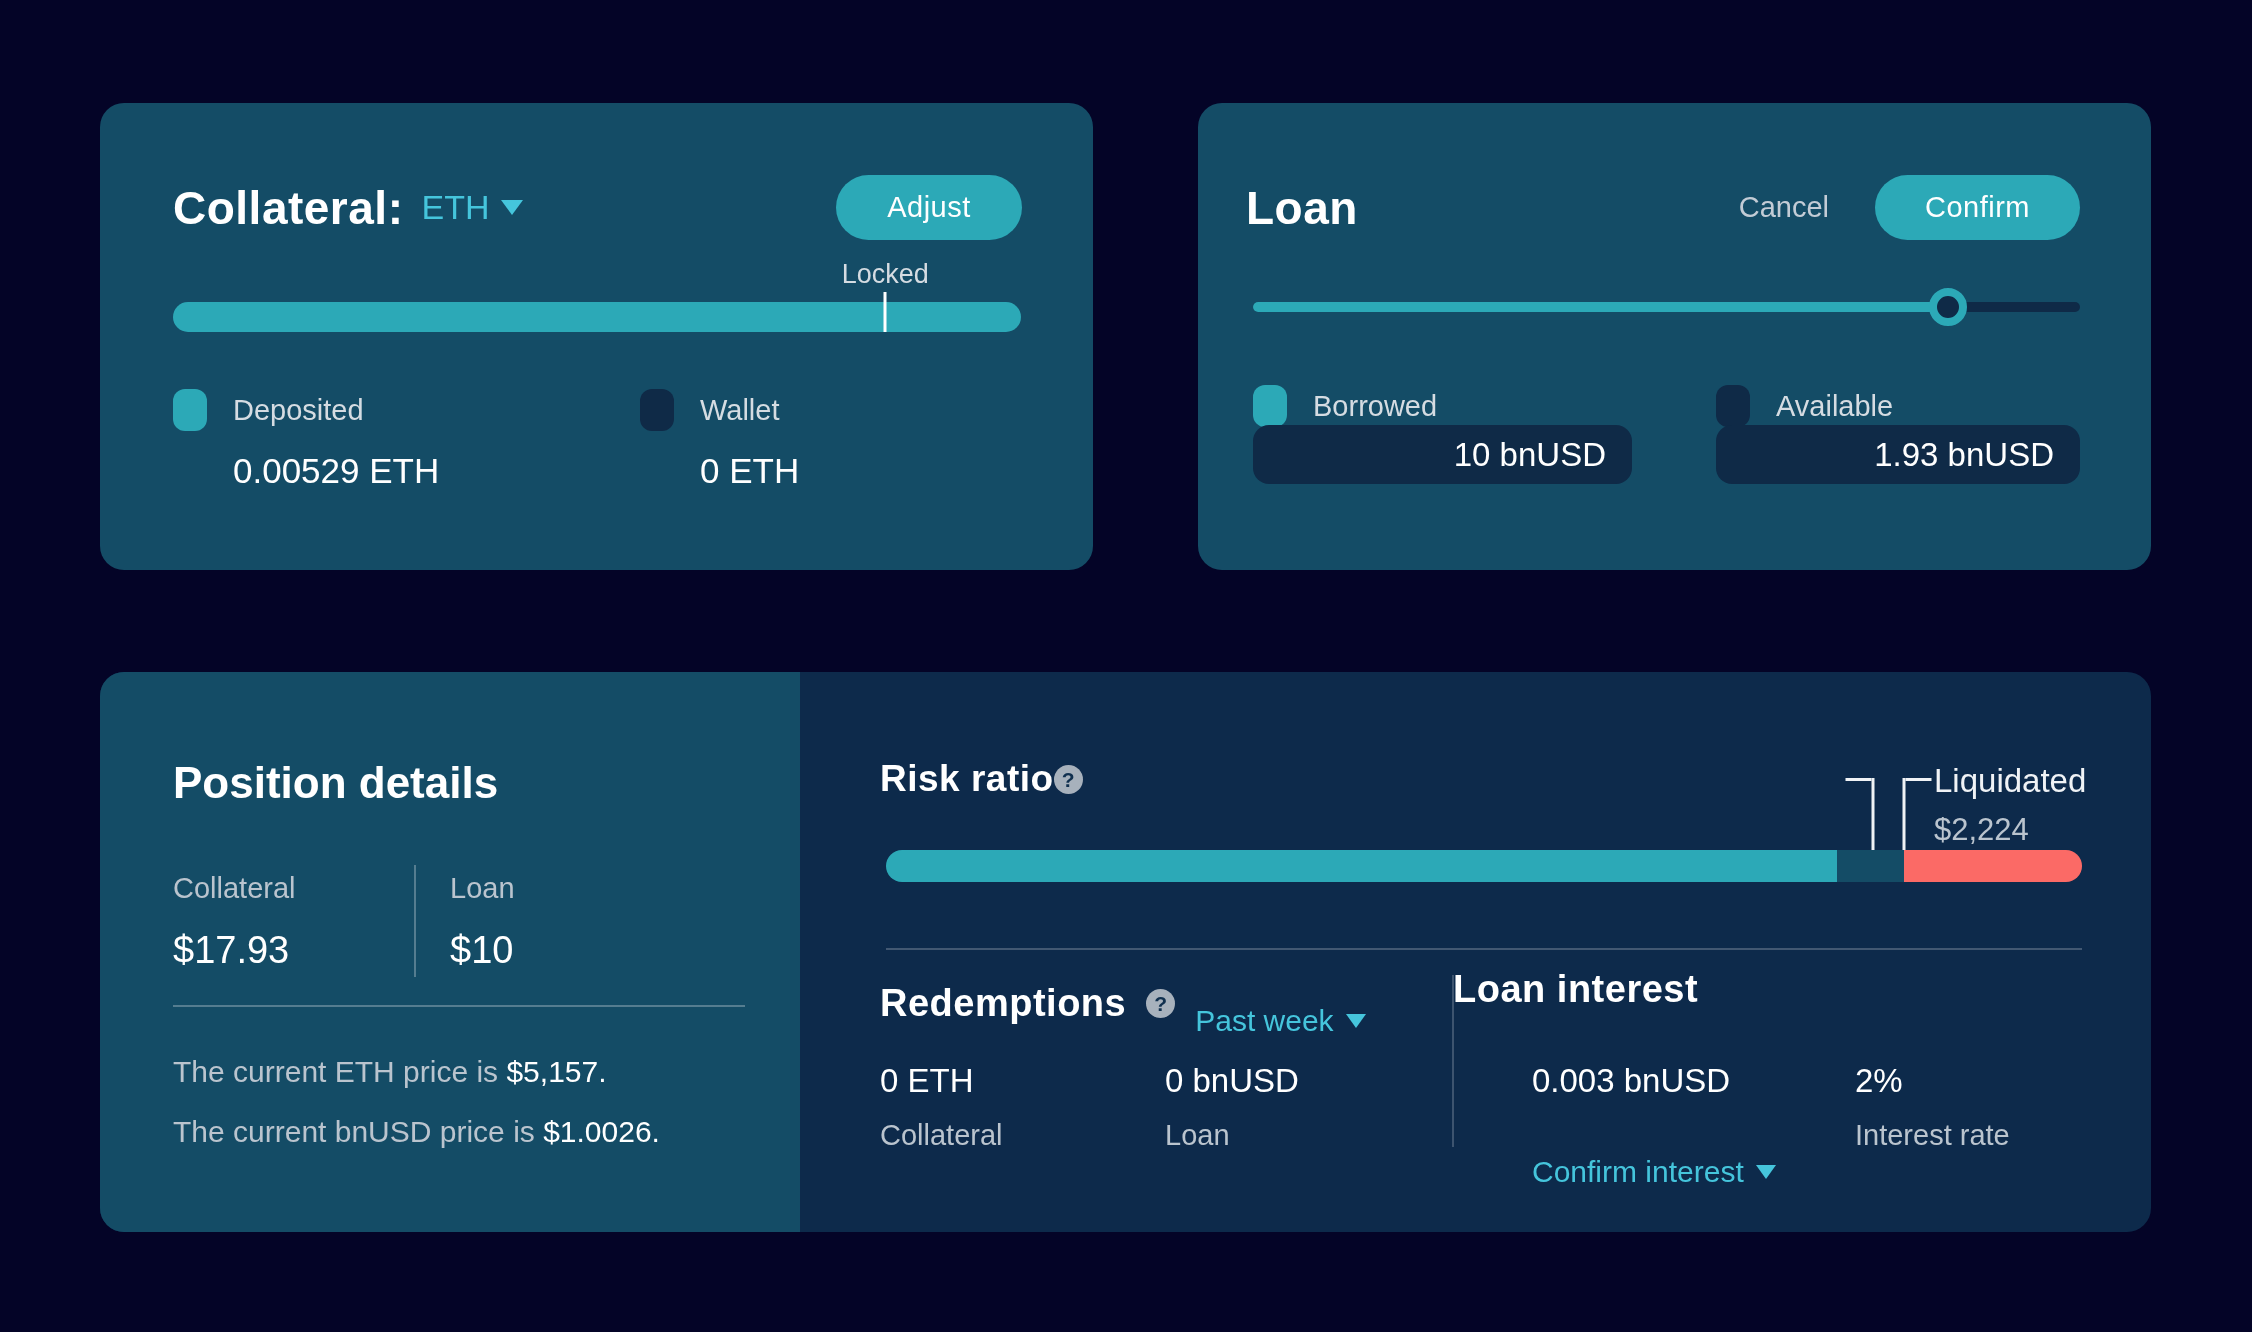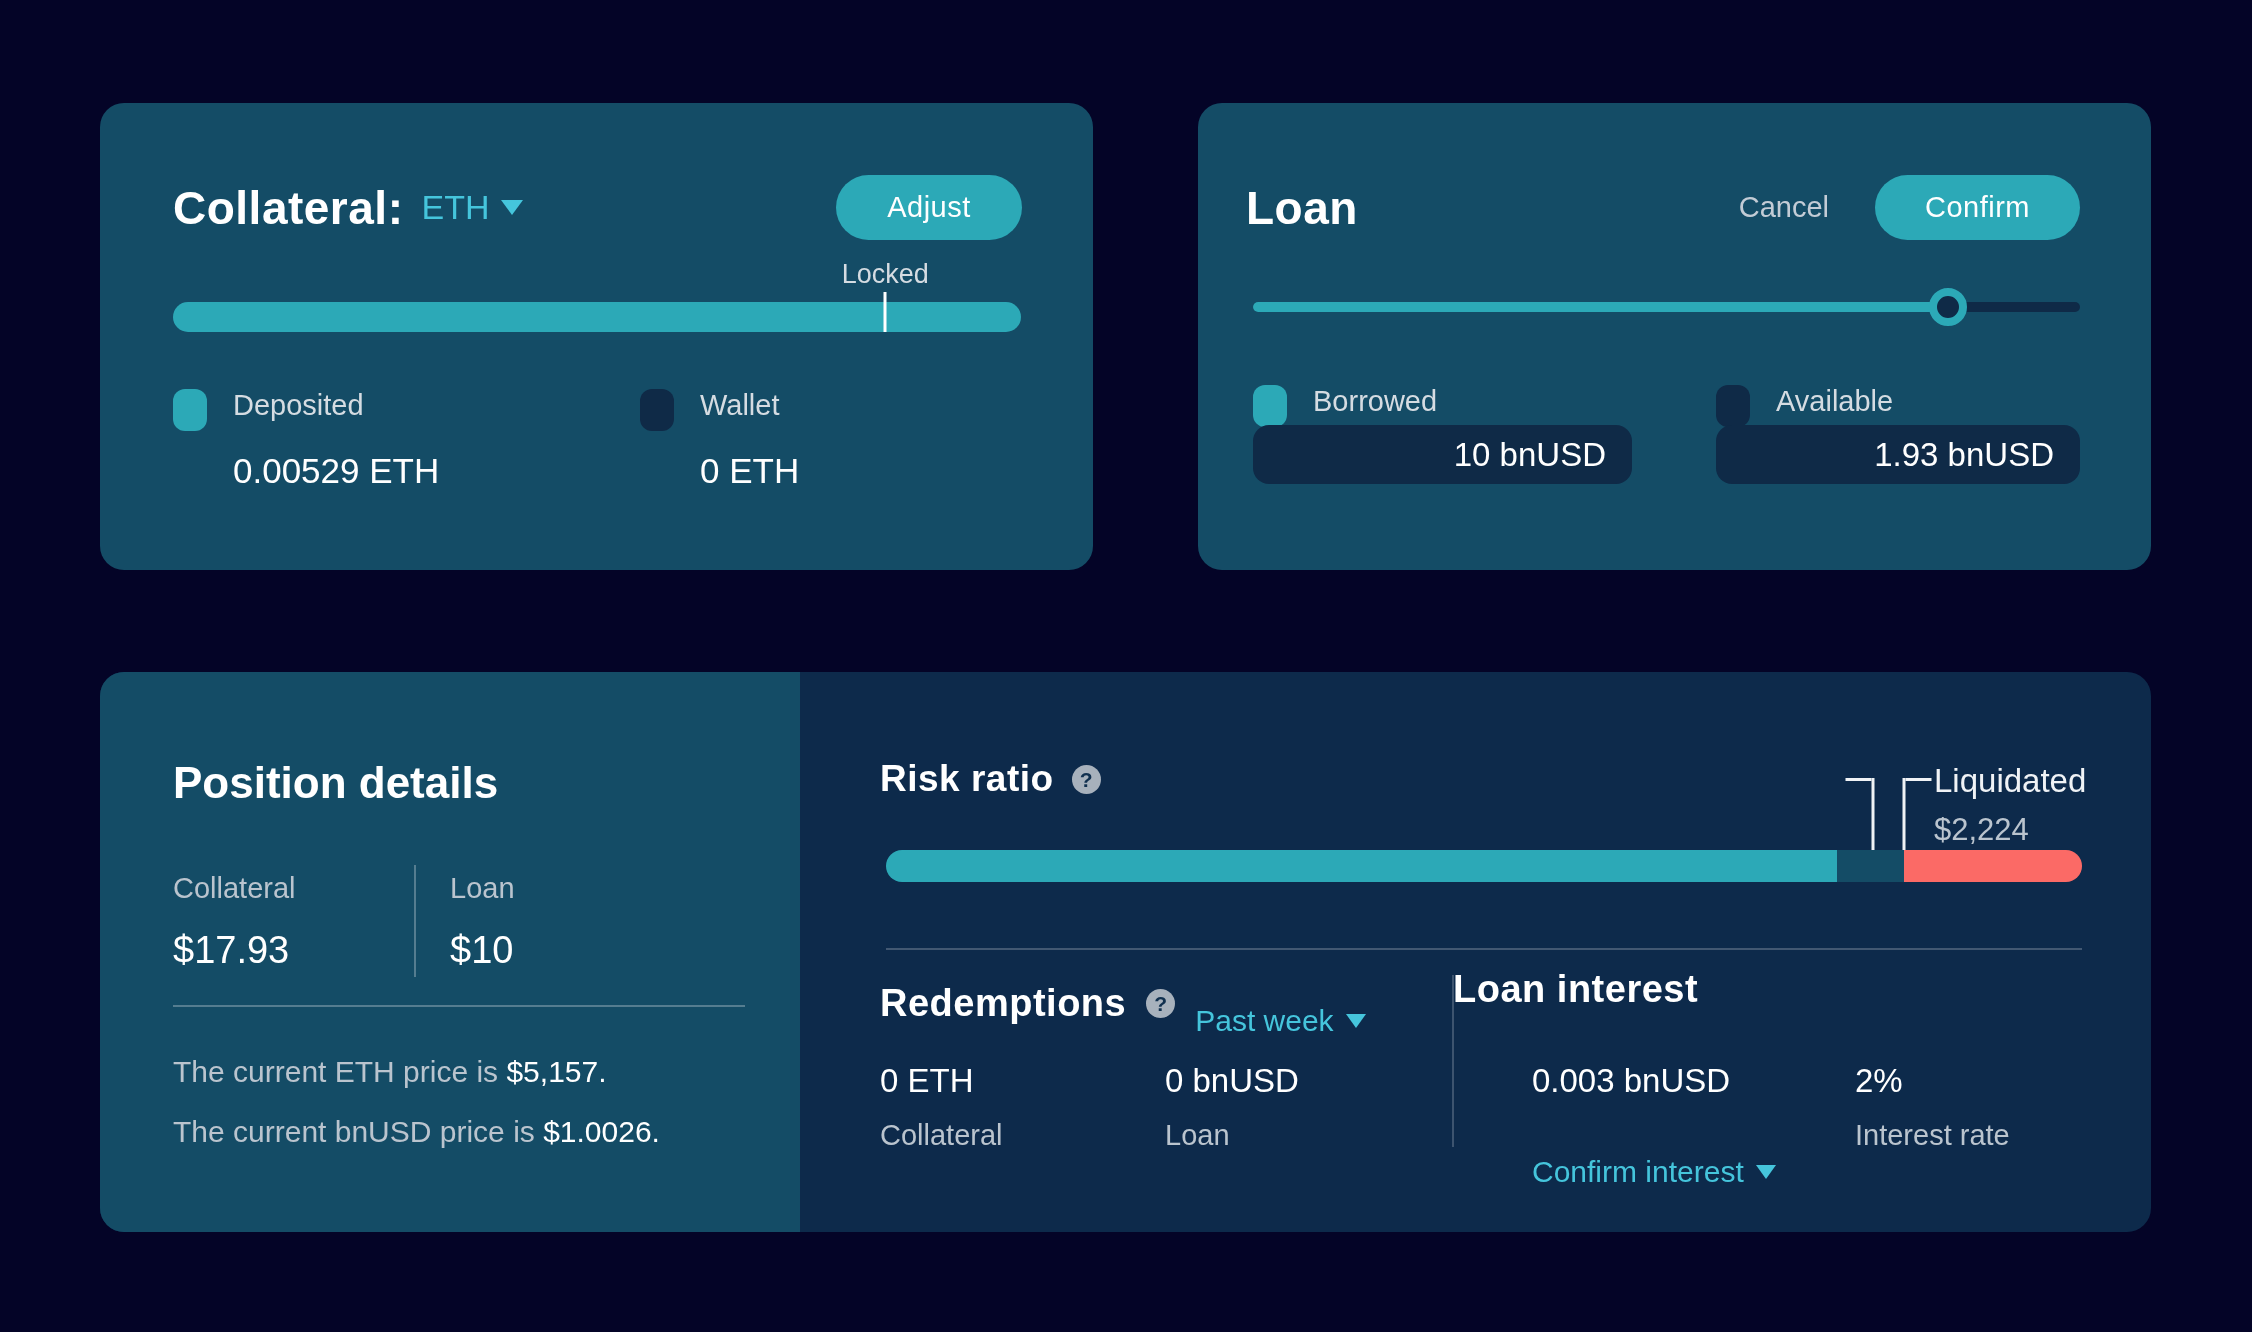--- a/index.html
+++ b/index.html
@@ -41,21 +41,21 @@
   }
   .q-icon{
     display:inline-flex;align-items:center;justify-content:center;
     width:29px;height:29px;border-radius:50%;
     background:#A7B1BC;color:#10304F;
     font-size:21px;font-weight:700;line-height:1;
   }
   .checkbox{width:34px;height:42px;border-radius:12px;flex:0 0 auto;}
   .checkbox.on{background:var(--accent);}
   .checkbox.off{background:var(--box-navy);}
-  .check-row{display:flex;align-items:flex-start;}
+  .check-row{display:flex;align-items:center;}
   .check-row .check-label{margin-left:26px;font-size:29px;color:var(--label);}
   .check-value{margin-top:20px;padding-left:60px;font-size:35px;color:var(--white);}
 
   
   #collateral-card{left:100px;top:103px;width:993px;height:467px;}
   #collateral-card .header{position:absolute;left:73px;right:71px;top:72px;height:65px;display:flex;align-items:center;}
   #collateral-card .asset{margin-left:18px;font-size:34px;color:var(--accent-text);}
   #collateral-card .asset-tri{margin-left:12px;}
   #collateral-card .adjust{position:absolute;right:0;top:0;width:186px;}
   .locked-label{position:absolute;top:156px;font-size:27px;color:var(--label);transform:translateX(-50%);}
@@ -96,21 +96,21 @@
   #position-left .stat-b{position:absolute;left:350px;top:200px;}
   #position-left .stat-a .stat-value,#position-left .stat-b .stat-value{margin-top:24px;}
   #position-left .v-div{position:absolute;left:314px;top:193px;width:2px;height:112px;background:var(--divider);}
   #position-left .h-div{position:absolute;left:73px;top:333px;width:572px;height:2px;background:var(--divider);}
   .price-note{position:absolute;left:73px;font-size:30px;color:var(--gray);}
   .price-note .pv{color:var(--white);}
   #note-eth{top:383px;}
   #note-bnusd{top:443px;}
 
   
-  .risk-title{position:absolute;left:780px;top:86px;display:flex;align-items:center;gap:18px;}
+  .risk-title{position:absolute;left:780px;top:86px;display:flex;align-items:center;}
   .risk-title .sec-title{font-size:37px;}
   .marker{position:absolute;}
   .marker .m-label{font-size:33px;color:#F0F3F6;}
   .marker .m-value{margin-top:12px;font-size:31px;color:var(--gray);}
   #marker-locked{top:90px;right:309px;text-align:right;}
   #marker-liquidated{top:90px;left:1834px;text-align:left;}
   .risk-lines{position:absolute;left:786px;top:106px;width:1196px;height:104px;pointer-events:none;}
   .r-line{position:absolute;top:0;width:3px;height:104px;background:#F0F3F6;transform:translateX(-50%);}
   .r-dash{position:absolute;top:0;height:3px;width:26px;background:#F0F3F6;}
   .r-dash.left{transform:translateX(-100%);}

